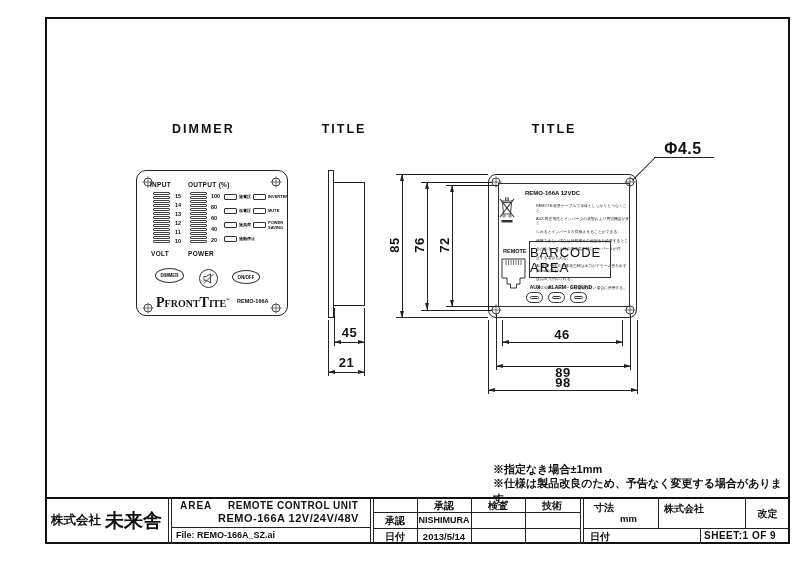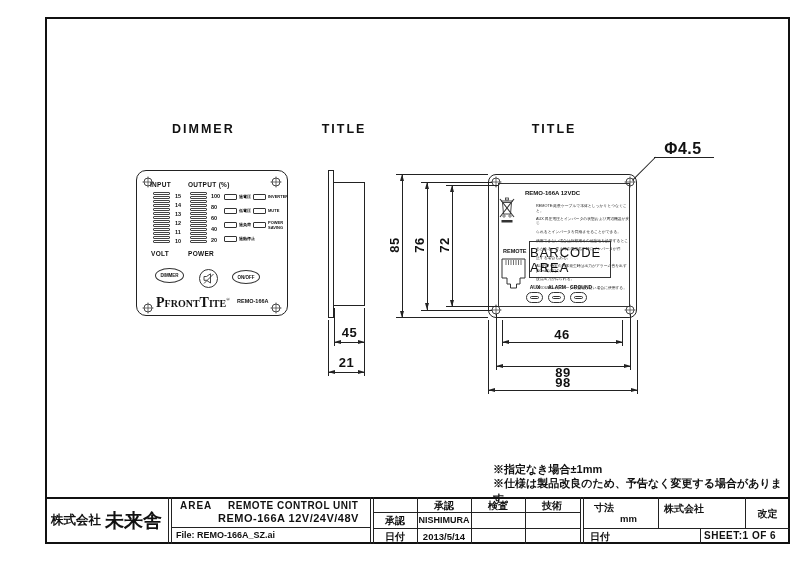--- a/index.html
+++ b/index.html
@@ -328,15 +328,15 @@
 
   <div class="vline" style="left:658px;top:497px;height:31px"></div>
   <div class="vline" style="left:745px;top:497px;height:31px"></div>
   <div class="hline" style="left:583px;top:528px;width:207px"></div>
   <div class="vline" style="left:700px;top:528px;height:16px"></div>
   <div class="cell ja" style="left:594px;top:501px">寸法</div>
   <div class="cell" style="left:620px;top:513px;font-size:9.5px;font-weight:600">mm</div>
   <div class="cell ja" style="left:664px;top:502px">株式会社</div>
   <div class="cell ja" style="left:745px;top:507px;width:45px;text-align:center">改定</div>
   <div class="cell ja" style="left:590px;top:530px">日付</div>
-  <div class="cell" style="left:704px;top:530px;font-weight:600;letter-spacing:.5px">SHEET:1 OF 6</div>
+  <div class="cell" style="left:704px;top:530px;font-weight:600;letter-spacing:.5px">SHEET:1 OF 9</div>
 
 </div>
 
 </body></html>

